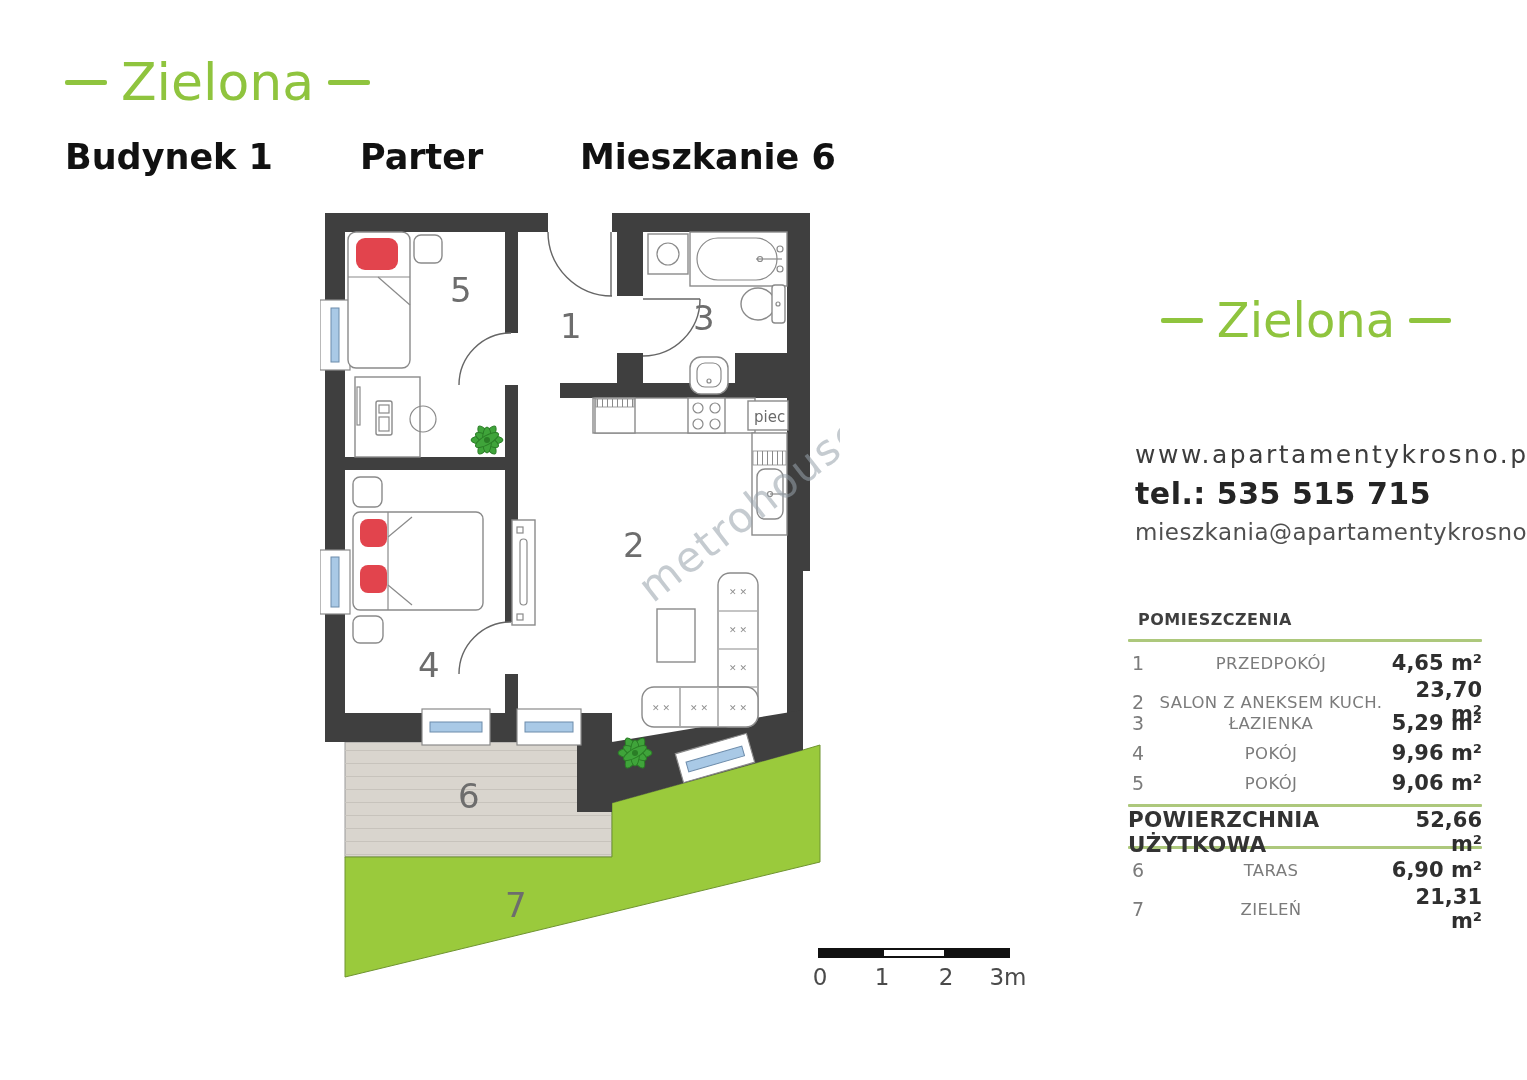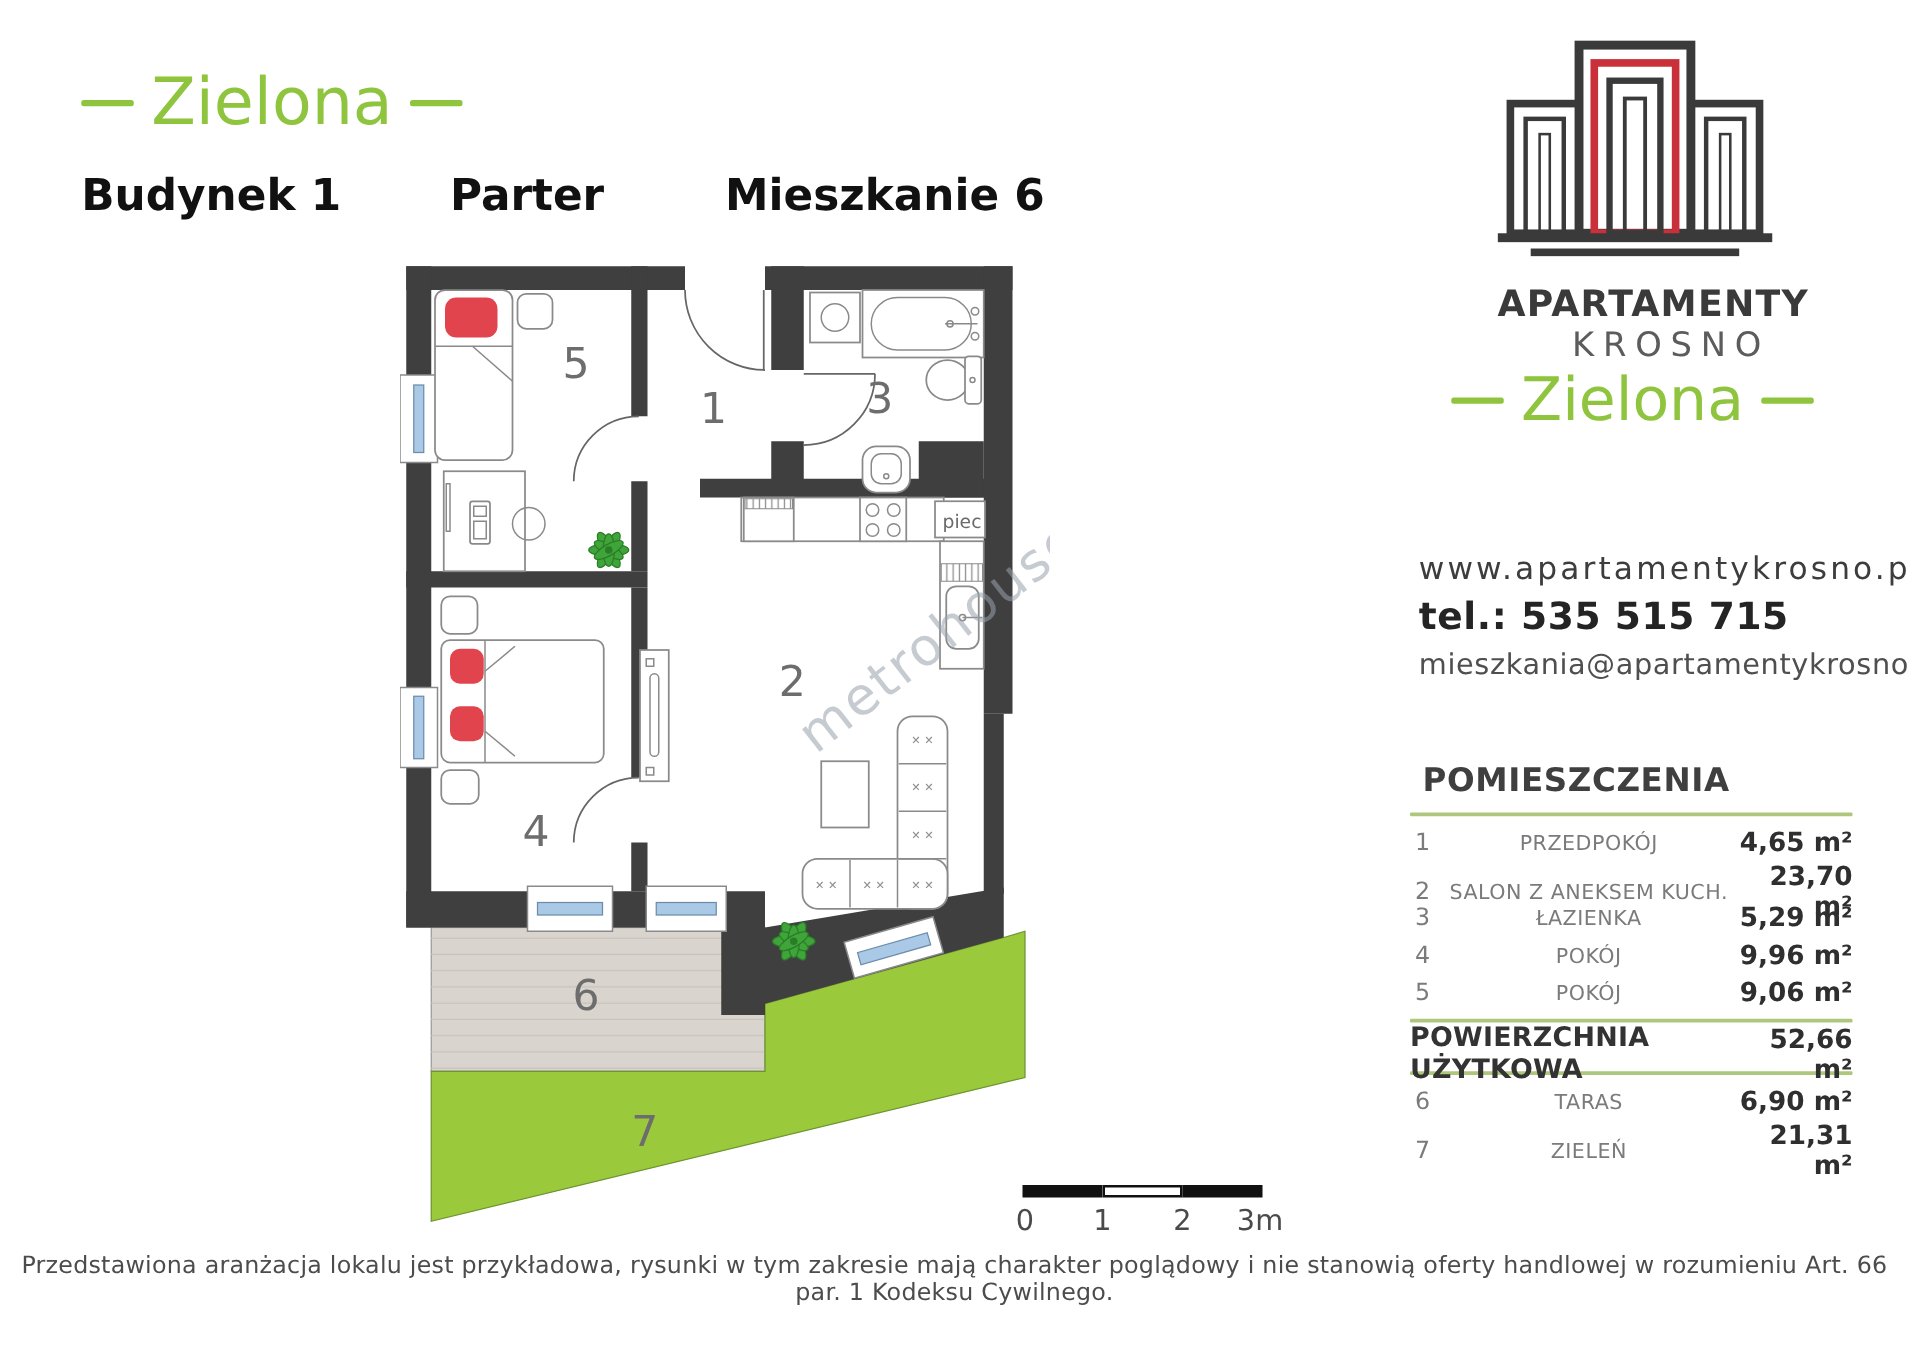--- a/index.html
+++ b/index.html
@@ -26,21 +26,21 @@
   .logo-zielona .zielona-big { font-size:48px; }
 
   
   .contact { position:absolute; left:1135px; top:440px; }
   .contact .www { font-size:25px; letter-spacing:2.5px; color:#3d3d3d; }
   .contact .tel { font-size:30px; font-weight:600; color:#242424; margin-top:7px; letter-spacing:0.5px; }
   .contact .mail { font-size:23px; color:#4f4f4f; margin-top:8px; letter-spacing:0.5px; }
 
   
   .rtable { position:absolute; left:1128px; top:610px; width:354px; }
-  .rtable .ttl { font-size:26px; font-weight:600; color:#3f3f3f; letter-spacing:0.5px; padding-left:10px; margin-bottom:10px; }
+  .rtable .ttl { font-size:16px; font-weight:600; color:#3f3f3f; letter-spacing:0.5px; padding-left:10px; margin-bottom:10px; }
   .gline { height:3px; background:#adc87c; border-radius:1px; }
   .trow { display:grid; grid-template-columns:28px 1fr 96px; align-items:center; height:30px; }
   .trow .num { font-size:19px; color:#7b7b7b; padding-left:4px; }
   .trow .nm  { font-size:16.5px; color:#7b7b7b; letter-spacing:0.4px; text-align:center; }
   .trow .ar  { font-size:21px; font-weight:600; color:#2f2f2f; text-align:right; }
   .rows-block { padding:6px 0; }
   .total-row { display:grid; grid-template-columns:1fr 96px; align-items:center; height:39px; }
   .total-row .nm { font-size:21.5px; font-weight:600; color:#333; letter-spacing:0.2px; }
   .total-row .ar { font-size:21px; font-weight:700; color:#2f2f2f; text-align:right; }
 
@@ -77,38 +77,20 @@
       <div class="zielona-big">Zielona</div>
       <div class="zdash"></div>
     </div>
   </div>
   <div class="subtitle-row">
     <div class="sub sub-b1">Budynek 1</div>
     <div class="sub sub-pt">Parter</div>
     <div class="sub">Mieszkanie 6</div>
   </div>
 
-  <div class="logo-wrap">
-    <svg width="224" height="180" viewBox="0 0 220 177">
-      <rect x="64" y="6" width="88" height="148" fill="none" stroke="#3a3a3a" stroke-width="7"></rect>
-      <rect x="76" y="20" width="64" height="134" fill="none" stroke="#c9303a" stroke-width="6"></rect>
-      <rect x="88" y="34" width="40" height="120" fill="none" stroke="#3a3a3a" stroke-width="5"></rect>
-      <rect x="100" y="48" width="16" height="106" fill="none" stroke="#3a3a3a" stroke-width="3"></rect>
-      <rect x="10" y="52" width="54" height="102" fill="none" stroke="#3a3a3a" stroke-width="6"></rect>
-      <rect x="22" y="64" width="30" height="90" fill="none" stroke="#3a3a3a" stroke-width="3.5"></rect>
-      <rect x="33" y="76" width="8" height="78" fill="none" stroke="#3a3a3a" stroke-width="2"></rect>
-      <rect x="152" y="52" width="54" height="102" fill="none" stroke="#3a3a3a" stroke-width="6"></rect>
-      <rect x="164" y="64" width="30" height="90" fill="none" stroke="#3a3a3a" stroke-width="3.5"></rect>
-      <rect x="175" y="76" width="8" height="78" fill="none" stroke="#3a3a3a" stroke-width="2"></rect>
-      <rect x="0" y="154" width="216" height="7" fill="#3a3a3a"></rect>
-      <rect x="26" y="166" width="164" height="6" fill="#3a3a3a"></rect>
-    </svg>
-    <div class="logo-text1">APARTAMENTY</div>
-    <div class="logo-text2">KROSNO</div>
-  </div>
   <div class="logo-zielona">
     <div class="zdash"></div>
     <div class="zielona-big">Zielona</div>
     <div class="zdash"></div>
   </div>
 
   <div class="contact">
     <div class="www">www.apartamentykrosno.pl</div>
     <div class="tel">tel.: 535 515 715</div>
     <div class="mail">mieszkania@apartamentykrosno.pl</div>
@@ -383,15 +365,14 @@
       <div class="sb-seg sb-black"></div>
     </div>
     <div class="sb-labels">
       <span style="left:2px">0</span>
       <span style="left:64px">1</span>
       <span style="left:128px">2</span>
       <span style="left:190px">3m</span>
     </div>
   </div>
 
-  <div class="disclaimer">Przedstawiona aranżacja lokalu jest przykładowa, rysunki w tym zakresie mają charakter poglądowy i nie stanowią oferty handlowej w rozumieniu Art. 66 par. 1 Kodeksu Cywilnego.</div>
 
 </div>
 
 </body></html>

